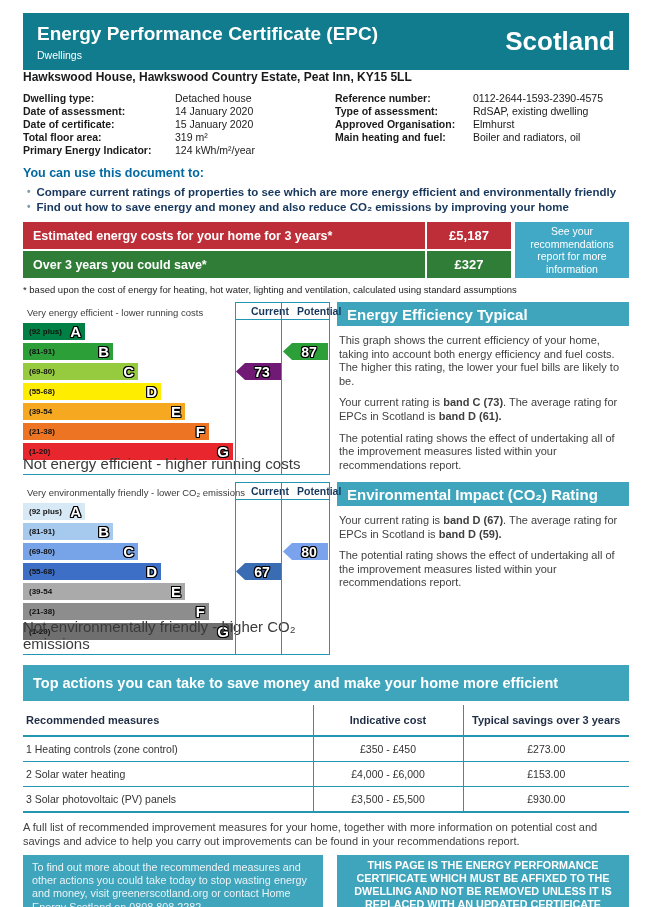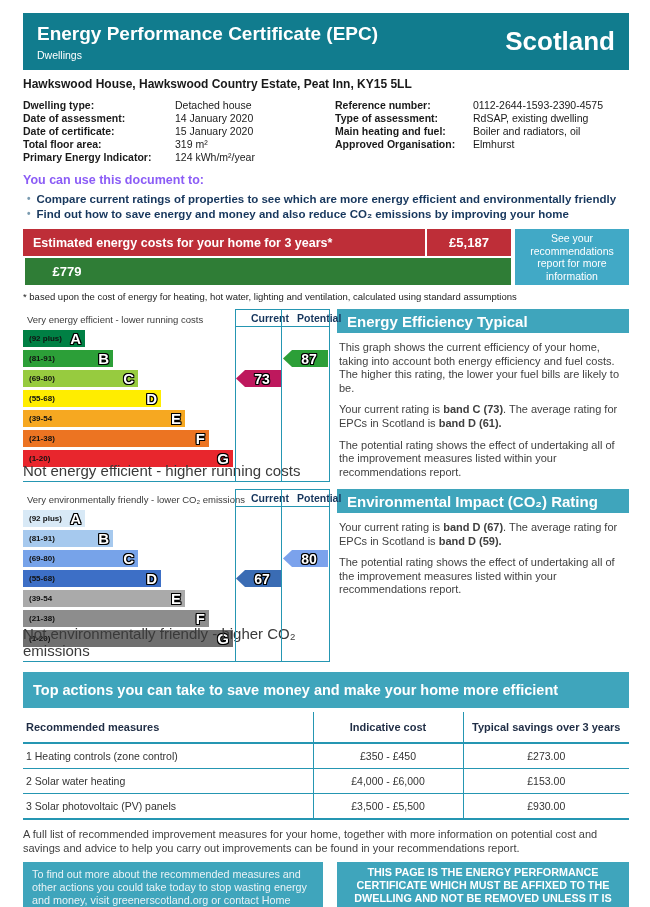--- a/index.html
+++ b/index.html
@@ -7,34 +7,34 @@
   .page { position: relative; width: 650px; height: 907px; background: #fff; overflow: hidden; }
   .content { position: absolute; left: 23px; top: 0; width: 606px; }
 
   
   .header { margin-top: 13px; height: 57px; background: #117C8E; color: #fff;
             display: flex; justify-content: space-between; align-items: center; padding: 0 14px; }
   .header-title { font-size: 19px; font-weight: bold; }
   .header-sub { font-size: 10.5px; margin-top: 4px; }
   .header-region { font-size: 26px; font-weight: bold; }
 
-  .address { margin-top: 7px; font-size: 12px; font-weight: bold; color: #1a1a1a; }
+  .address { font-size: 12px; font-weight: bold; color: #1a1a1a; }
 
   
   .details { margin-top: 8px; display: flex; font-size: 10.5px; color: #1a1a1a; line-height: 13px; }
   .details-left { width: 312px; }
   .details-right { flex: 1; }
   .detail-row { display: flex; }
   .details-left .detail-label { width: 152px; font-weight: bold; }
   .details-right .detail-label { width: 138px; font-weight: bold; }
   .detail-value { flex: 1; }
 
   
   .docuse { margin-top: 9px; }
-  .docuse-heading { color: #8b5cf6; font-weight: bold; font-size: 12.5px; }
+  .docuse-heading { color: #0369a1; font-weight: bold; font-size: 12.5px; }
   .bullets { margin-top: 5px; }
   .bullet { display: flex; font-weight: bold; color: #17375D; font-size: 11.5px; line-height: 14.5px; }
   .bullet-dot { color: #7A9BB0; margin: 0 6px 0 4px; font-size: 10px; }
 
   
   .costs { margin-top: 8px; display: flex; }
   .costs-rows { flex: 1; }
   .cost-row { display: flex; color: #fff; font-weight: bold; height: 27px; margin-bottom: 2px; }
   .cost-label { flex: 1; display: flex; align-items: center; padding-left: 10px; font-size: 12.5px; }
   .cost-value { width: 86px; border-left: 2px solid #fff; display: flex; align-items: center; justify-content: center; font-size: 13px; }
@@ -138,26 +138,26 @@
       <div class="details-right" id="details-right">
           <div class="detail-row">
             <span class="detail-label">Reference number:</span>
             <span class="detail-value">0112-2644-1593-2390-4575</span>
           </div>
           <div class="detail-row">
             <span class="detail-label">Type of assessment:</span>
             <span class="detail-value">RdSAP, existing dwelling</span>
           </div>
           <div class="detail-row">
+            <span class="detail-label">Approved Organisation:</span>
+            <span class="detail-value">Elmhurst</span>
+          </div>
+          <div class="detail-row">
             <span class="detail-label">Main heating and fuel:</span>
             <span class="detail-value">Boiler and radiators, oil</span>
-          </div>
-          <div class="detail-row">
-            <span class="detail-label">Approved Organisation:</span>
-            <span class="detail-value">Elmhurst</span>
           </div>
         </div>
     </div>
 
     <div class="docuse">
       <div class="docuse-heading">You can use this document to:</div>
       <div class="bullets" id="docuse-bullets">
           <div class="bullet">
             <span class="bullet-dot">•</span>
             <span>Compare current ratings of properties to see which are more energy efficient and environmentally friendly</span>
@@ -169,21 +169,22 @@
         </div>
     </div>
 
     <div class="costs">
       <div class="costs-rows" id="cost-rows">
           <div class="cost-row" style="background: rgb(190, 46, 56);">
             <div class="cost-label">Estimated energy costs for your home for 3 years*</div>
             <div class="cost-value">£5,187</div>
           </div>
           <div class="cost-row" style="background: rgb(47, 125, 54);">
-            <div class="cost-value">£779</div>
+            <div class="cost-label">Over 3 years you could save*</div>
+            <div class="cost-value">£327</div>
           </div>
         </div>
       <div class="cost-side">See your recommendations report for more information</div>
     </div>
     <div class="footnote">* based upon the cost of energy for heating, hot water, lighting and ventilation, calculated using standard assumptions</div>
 
     <div class="rating-row">
       <div class="chart">
         <div class="chart-top-label">Very energy efficient - lower running costs</div>
         <div class="col-header ch-current">Current</div>
@@ -211,21 +212,21 @@
             </div>
             <div class="band" style="width: 186px; background: rgb(236, 116, 34);">
               <span class="band-range">(21-38)</span>
               <span class="band-letter outline-text">F</span>
             </div>
             <div class="band" style="width: 210px; background: rgb(232, 38, 45);">
               <span class="band-range">(1-20)</span>
               <span class="band-letter outline-text">G</span>
             </div>
           </div>
-        <div class="arrow arrow-current outline-text" style="background: #be185d; top: 61px;">73</div>
+        <div class="arrow arrow-current outline-text" style="background: #701a75; top: 61px;">73</div>
         <div class="arrow arrow-potential outline-text" style="background: rgb(44, 159, 56); top: 41px;">87</div>
         <div class="chart-bottom-label">Not energy efficient - higher running costs</div>
         <div class="vline vl-1"></div>
         <div class="vline vl-2"></div>
         <div class="vline vl-3"></div>
         <div class="cols-top"></div>
         <div class="cols-header-line"></div>
         <div class="hline-bottom"></div>
       </div>
       <div class="panel">

